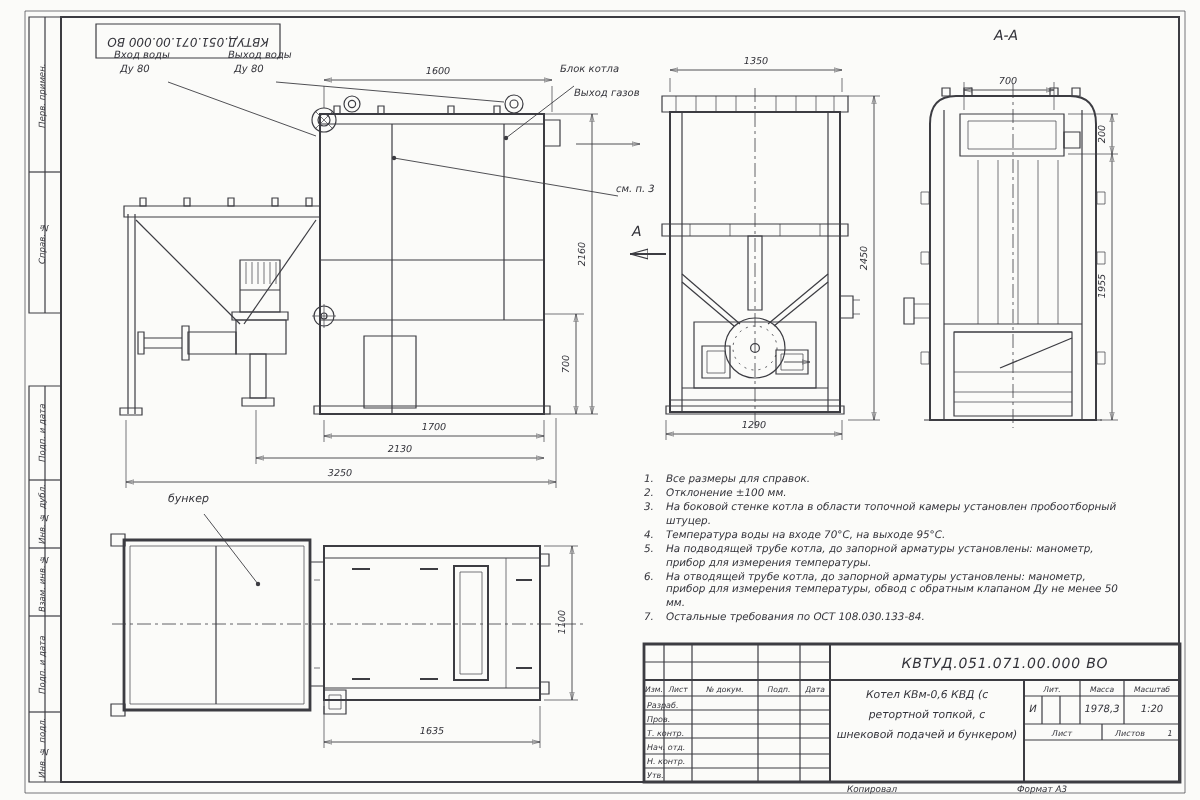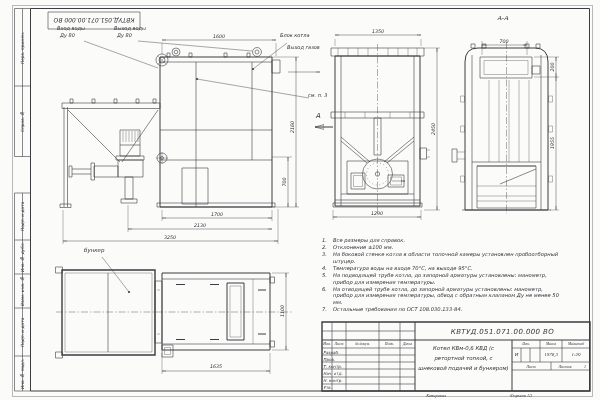--- a/index.html
+++ b/index.html
@@ -12,21 +12,21 @@
   svg .dim{stroke-width:.45;} svg .dd{stroke-dasharray:7 2 1.5 2;stroke-width:.4;}
   svg .dot{stroke-dasharray:1 2.6;stroke-width:.45;}
   svg .fdot{fill:#3c3c42;stroke:none;}
   .tx{position:absolute;font-style:italic;color:#33333a;white-space:nowrap;line-height:1.1;}
   .dl{position:absolute;font-style:italic;color:#33333a;font-size:4.8px;white-space:nowrap;
       transform:translateX(-50%);}
   .dlv{position:absolute;font-style:italic;color:#33333a;font-size:4.8px;white-space:nowrap;
       transform:translate(-50%,-50%) rotate(-90deg);}
   .mlab{position:absolute;left:14px;width:16px;display:flex;align-items:center;justify-content:center;
       writing-mode:vertical-rl;transform:rotate(180deg);font-size:4.3px;font-style:italic;color:#3a3a40;}
-  .cntr{transform:translateX(-50%);font-family:Liberation Serif, serif;}
+  .cntr{transform:translateX(-50%);}
   #stamp{position:absolute;left:48px;top:12px;width:92px;height:17px;line-height:17px;
       text-align:center;font-size:6px;font-style:italic;color:#33333a;transform:rotate(180deg);}
   #notes{position:absolute;left:322px;top:237px;width:238px;font-size:5.2px;}
   .note{display:flex;font-style:italic;color:#33333a;line-height:1.27;margin-bottom:.5px;}
   .note .n{width:11px;flex:none;}
   .note .t{flex:1;}
   .tb{position:absolute;font-style:italic;color:#33333a;white-space:nowrap;}
 </style>
 </head>
 <body>

